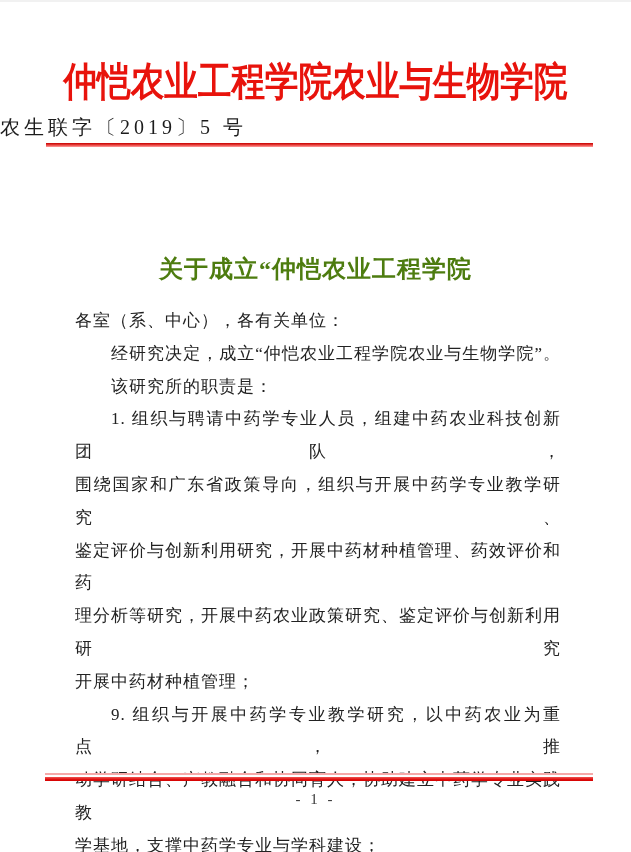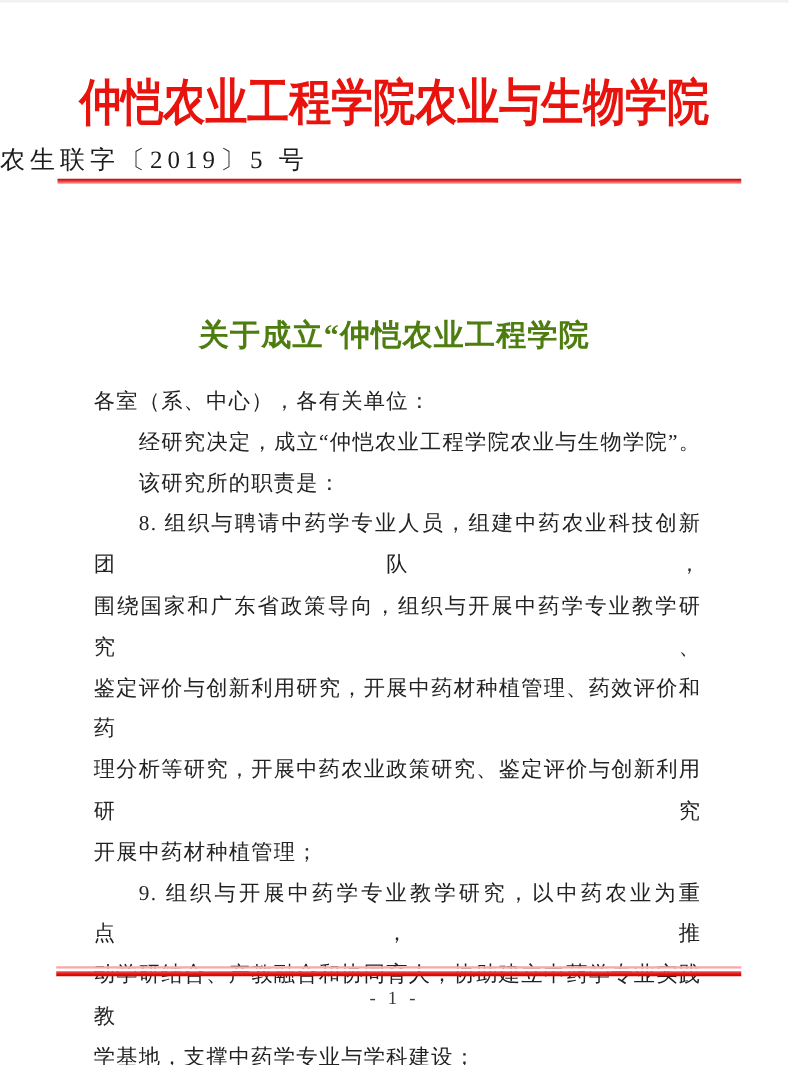--- a/index.html
+++ b/index.html
@@ -137,21 +137,21 @@
   <div class="red-line-top"></div>
 
   <div class="doc-title">
     <div>关于成立“仲恺农业工程学院</div>
   </div>
 
   <div class="body-text">
       <div class="line">各室（系、中心），各有关单位：</div>
       <div class="line indent fill">经研究决定，成立“仲恺农业工程学院农业与生物学院”。</div>
       <div class="line indent">该研究所的职责是：</div>
-      <div class="line indent fill">8. 组织与聘请中药学专业人员，组建中药农业科技创新团队，</div>
+      <div class="line indent fill">1. 组织与聘请中药学专业人员，组建中药农业科技创新团队，</div>
       <div class="line fill">围绕国家和广东省政策导向，组织与开展中药学专业教学研究、</div>
       <div class="line fill">鉴定评价与创新利用研究，开展中药材种植管理、药效评价和药</div>
       <div class="line fill">理分析等研究，开展中药农业政策研究、鉴定评价与创新利用研究</div>
       <div class="line">开展中药材种植管理；</div>
       <div class="line indent fill">9. 组织与开展中药学专业教学研究，以中药农业为重点，推</div>
       <div class="line fill">动学研结合、产教融合和协同育人，协助建立中药学专业实践教</div>
       <div class="line">学基地，支撑中药学专业与学科建设；</div>
     </div>
 
   <div class="red-line-bottom">

